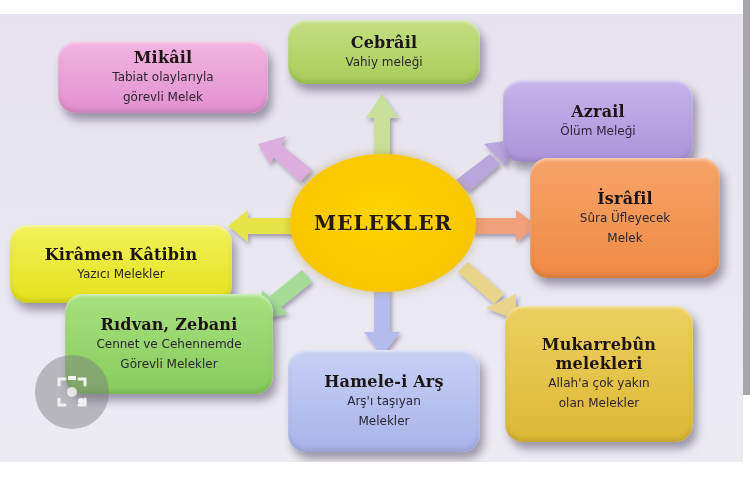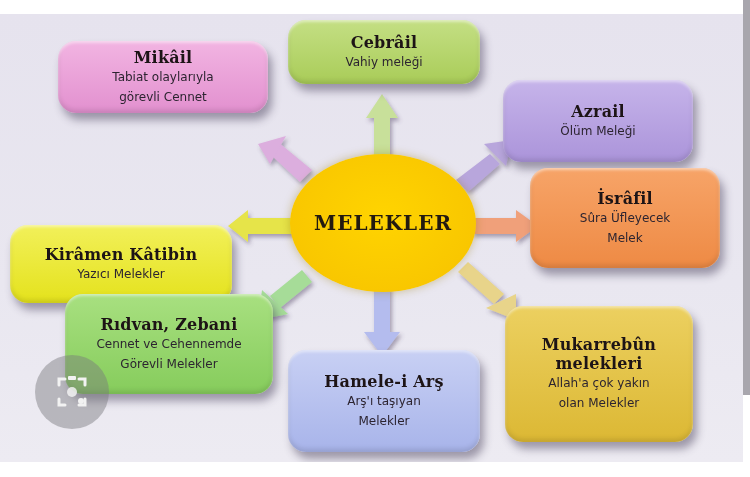--- a/index.html
+++ b/index.html
@@ -71,34 +71,34 @@
   </div>
 
   <div class="box" style="left:288px;top:6px;width:192px;height:64px;background:linear-gradient(180deg,#c4df84,#a9cc58);">
     <span class="title">Cebrâil</span>
     <span class="desc">Vahiy meleği</span>
   </div>
 
   <div class="box" style="left:58px;top:27px;width:210px;height:72px;background:linear-gradient(180deg,#f2b4e2,#e290cf);">
     <span class="title">Mikâil</span>
     <span class="desc">Tabiat olaylarıyla</span>
-    <span class="desc">görevli Cennet</span>
+    <span class="desc">görevli Melek</span>
   </div>
 
   <div class="box" style="left:503px;top:66px;width:190px;height:82px;background:linear-gradient(180deg,#c6b4ea,#ab94da);">
     <span class="title">Azrail</span>
     <span class="desc">Ölüm Meleği</span>
   </div>
 
   <div class="box" style="left:10px;top:168px;width:222px;height:78px;background:linear-gradient(180deg,#f2f05a,#e4e21c);margin-top:43px;">
     <span class="title">Kirâmen Kâtibin</span>
     <span class="desc">Yazıcı Melekler</span>
   </div>
 
-  <div class="box" style="left:530px;top:154px;width:190px;height:100px;background:linear-gradient(180deg,#f7a468,#ee8a44);">
+  <div class="box" style="left:530px;top:144px;width:190px;height:120px;background:linear-gradient(180deg,#f7a468,#ee8a44);">
     <span class="title">İsrâfil</span>
     <span class="desc">Sûra Üfleyecek</span>
     <span class="desc">Melek</span>
   </div>
 
   <div class="box" style="left:57px;top:280px;width:208px;height:100px;background:linear-gradient(180deg,#a8e080,#86cc5c);margin-left:8px;">
     <span class="title">Rıdvan, Zebani</span>
     <span class="desc">Cennet ve Cehennemde</span>
     <span class="desc">Görevli Melekler</span>
   </div>

